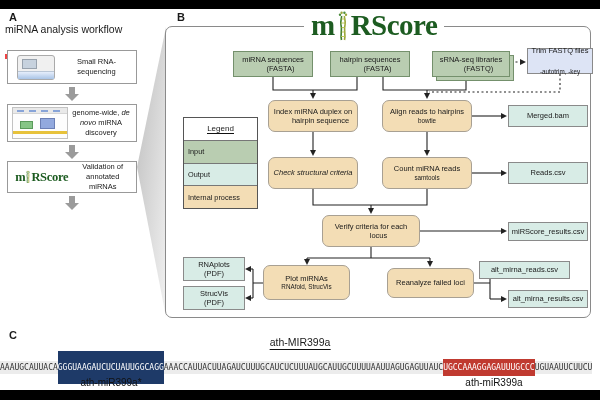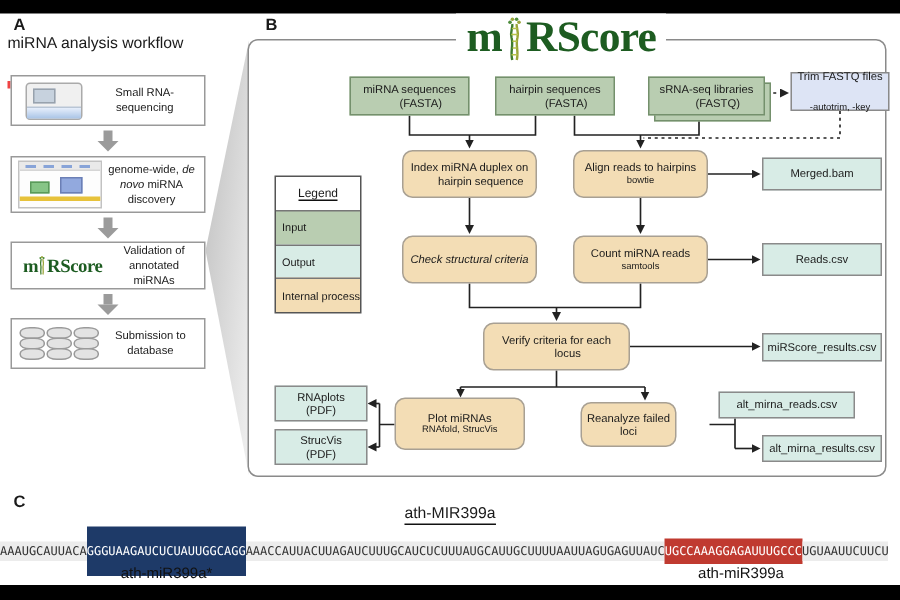--- a/index.html
+++ b/index.html
@@ -48,21 +48,21 @@
         justify-content:center; text-align:center; z-index:4; line-height:1.25; }
   .bx .l1 { font-size:7.5px; }
   .bx .l2 { font-size:7.5px;padding-left:15px; }
   .bx .sub { font-size:6.3px; }
   .bx-input { background:var(--c-input); border:1px solid #74906c; }
   .bx-out { background:var(--c-output); border:1px solid #8a8a8a; font-size:7.5px; }
   .bx-opt { background:var(--c-optional); border:1px solid #8a8a8a;gap:13px; }
   .bx-proc { background:var(--c-process); border:1px solid #a8a093; border-radius:7px; }
   #srna-shadow { background:var(--c-input); border:1px solid #74906c; z-index:3; }
 
-  #legend { position:absolute; left:183px; top:117px; width:58px; height:92px; border:1px solid #555;
+  #legend { position:absolute; left:183px; top:117px; width:75px; height:92px; border:1px solid #555;
             background:#fff; z-index:4; box-sizing:border-box; display:flex; flex-direction:column; }
   #legend .hdr { flex:1; display:flex; align-items:center; justify-content:center; font-size:8px; }
   #legend .hdr span { border-bottom:1px solid #111; }
   #legend .row { flex:1; display:flex; align-items:center; padding-left:4px; font-size:7.3px; border-top:1px solid #777; }
   .lg-0 { background:var(--c-input); } .lg-1 { background:var(--c-output); }
   .lg-2 { background:var(--c-optional); } .lg-3 { background:var(--c-process); }
 
   svg.overlay { position:absolute; left:0; top:0; z-index:2; pointer-events:none; }
   .ln { stroke:#222; stroke-width:1.1; fill:none; }
   .lnd { stroke:#222; stroke-width:1.1; fill:none; stroke-dasharray:2 2.5; }
@@ -129,40 +129,20 @@
       </svg>
       <span>RScore</span>
     </div>
     <div class="a-text" style="width:52px;">Validation of annotated miRNAs</div>
   </div>
   <div class="blockarrow" style="top:196px;">
       <div class="stem"></div>
       <div class="head"></div>
     </div>
 
-  <div class="a-box" style="top:212px;height:34px;">
-    <div class="icon-db">
-      <div class="stack">
-          <div class="disc"></div>
-          <div class="disc"></div>
-          <div class="disc"></div>
-        </div>
-      <div class="stack">
-          <div class="disc"></div>
-          <div class="disc"></div>
-          <div class="disc"></div>
-        </div>
-      <div class="stack">
-          <div class="disc"></div>
-          <div class="disc"></div>
-          <div class="disc"></div>
-        </div>
-    </div>
-    <div class="a-text">Submission to database</div>
-  </div>
 
   <svg class="overlay" width="600" height="400" style="z-index:0;">
     <defs>
       <linearGradient id="fg" x1="0" y1="0" x2="1" y2="1">
         <stop offset="0" stop-color="#bdbdbd"></stop>
           <stop offset="1" stop-color="#f1f1f1"></stop>
       </linearGradient>
     </defs>
     <polygon points="137,167 166,27 166,317" fill="url(#fg)"></polygon>
   </svg>
@@ -247,21 +227,21 @@
       <span class="sub">samtools</span>
   </div>
   <div class="bx bx-proc" style="left:322px;top:215px;width:98px;height:32px;">
     <span class="l1">Verify criteria for each</span>
       <span class="l2">locus</span>
   </div>
   <div class="bx bx-proc" style="left:263px;top:265px;width:87px;height:35px;">
     <span class="l1">Plot miRNAs</span>
       <span class="sub">RNAfold, StrucVis</span>
   </div>
-  <div class="bx bx-proc" style="left:387px;top:268px;width:64px;height:30px;">
+  <div class="bx bx-proc" style="left:387px;top:268px;width:87px;height:30px;">
     <span class="l1">Reanalyze failed loci</span>
   </div>
 
   <div class="bx bx-out" style="left:508px;top:105px;width:80px;height:22px;">
     <span>Merged.bam</span>
   </div>
   <div class="bx bx-out" style="left:508px;top:162px;width:80px;height:22px;">
     <span>Reads.csv</span>
   </div>
   <div class="bx bx-out" style="left:508px;top:222px;width:80px;height:19px;">

